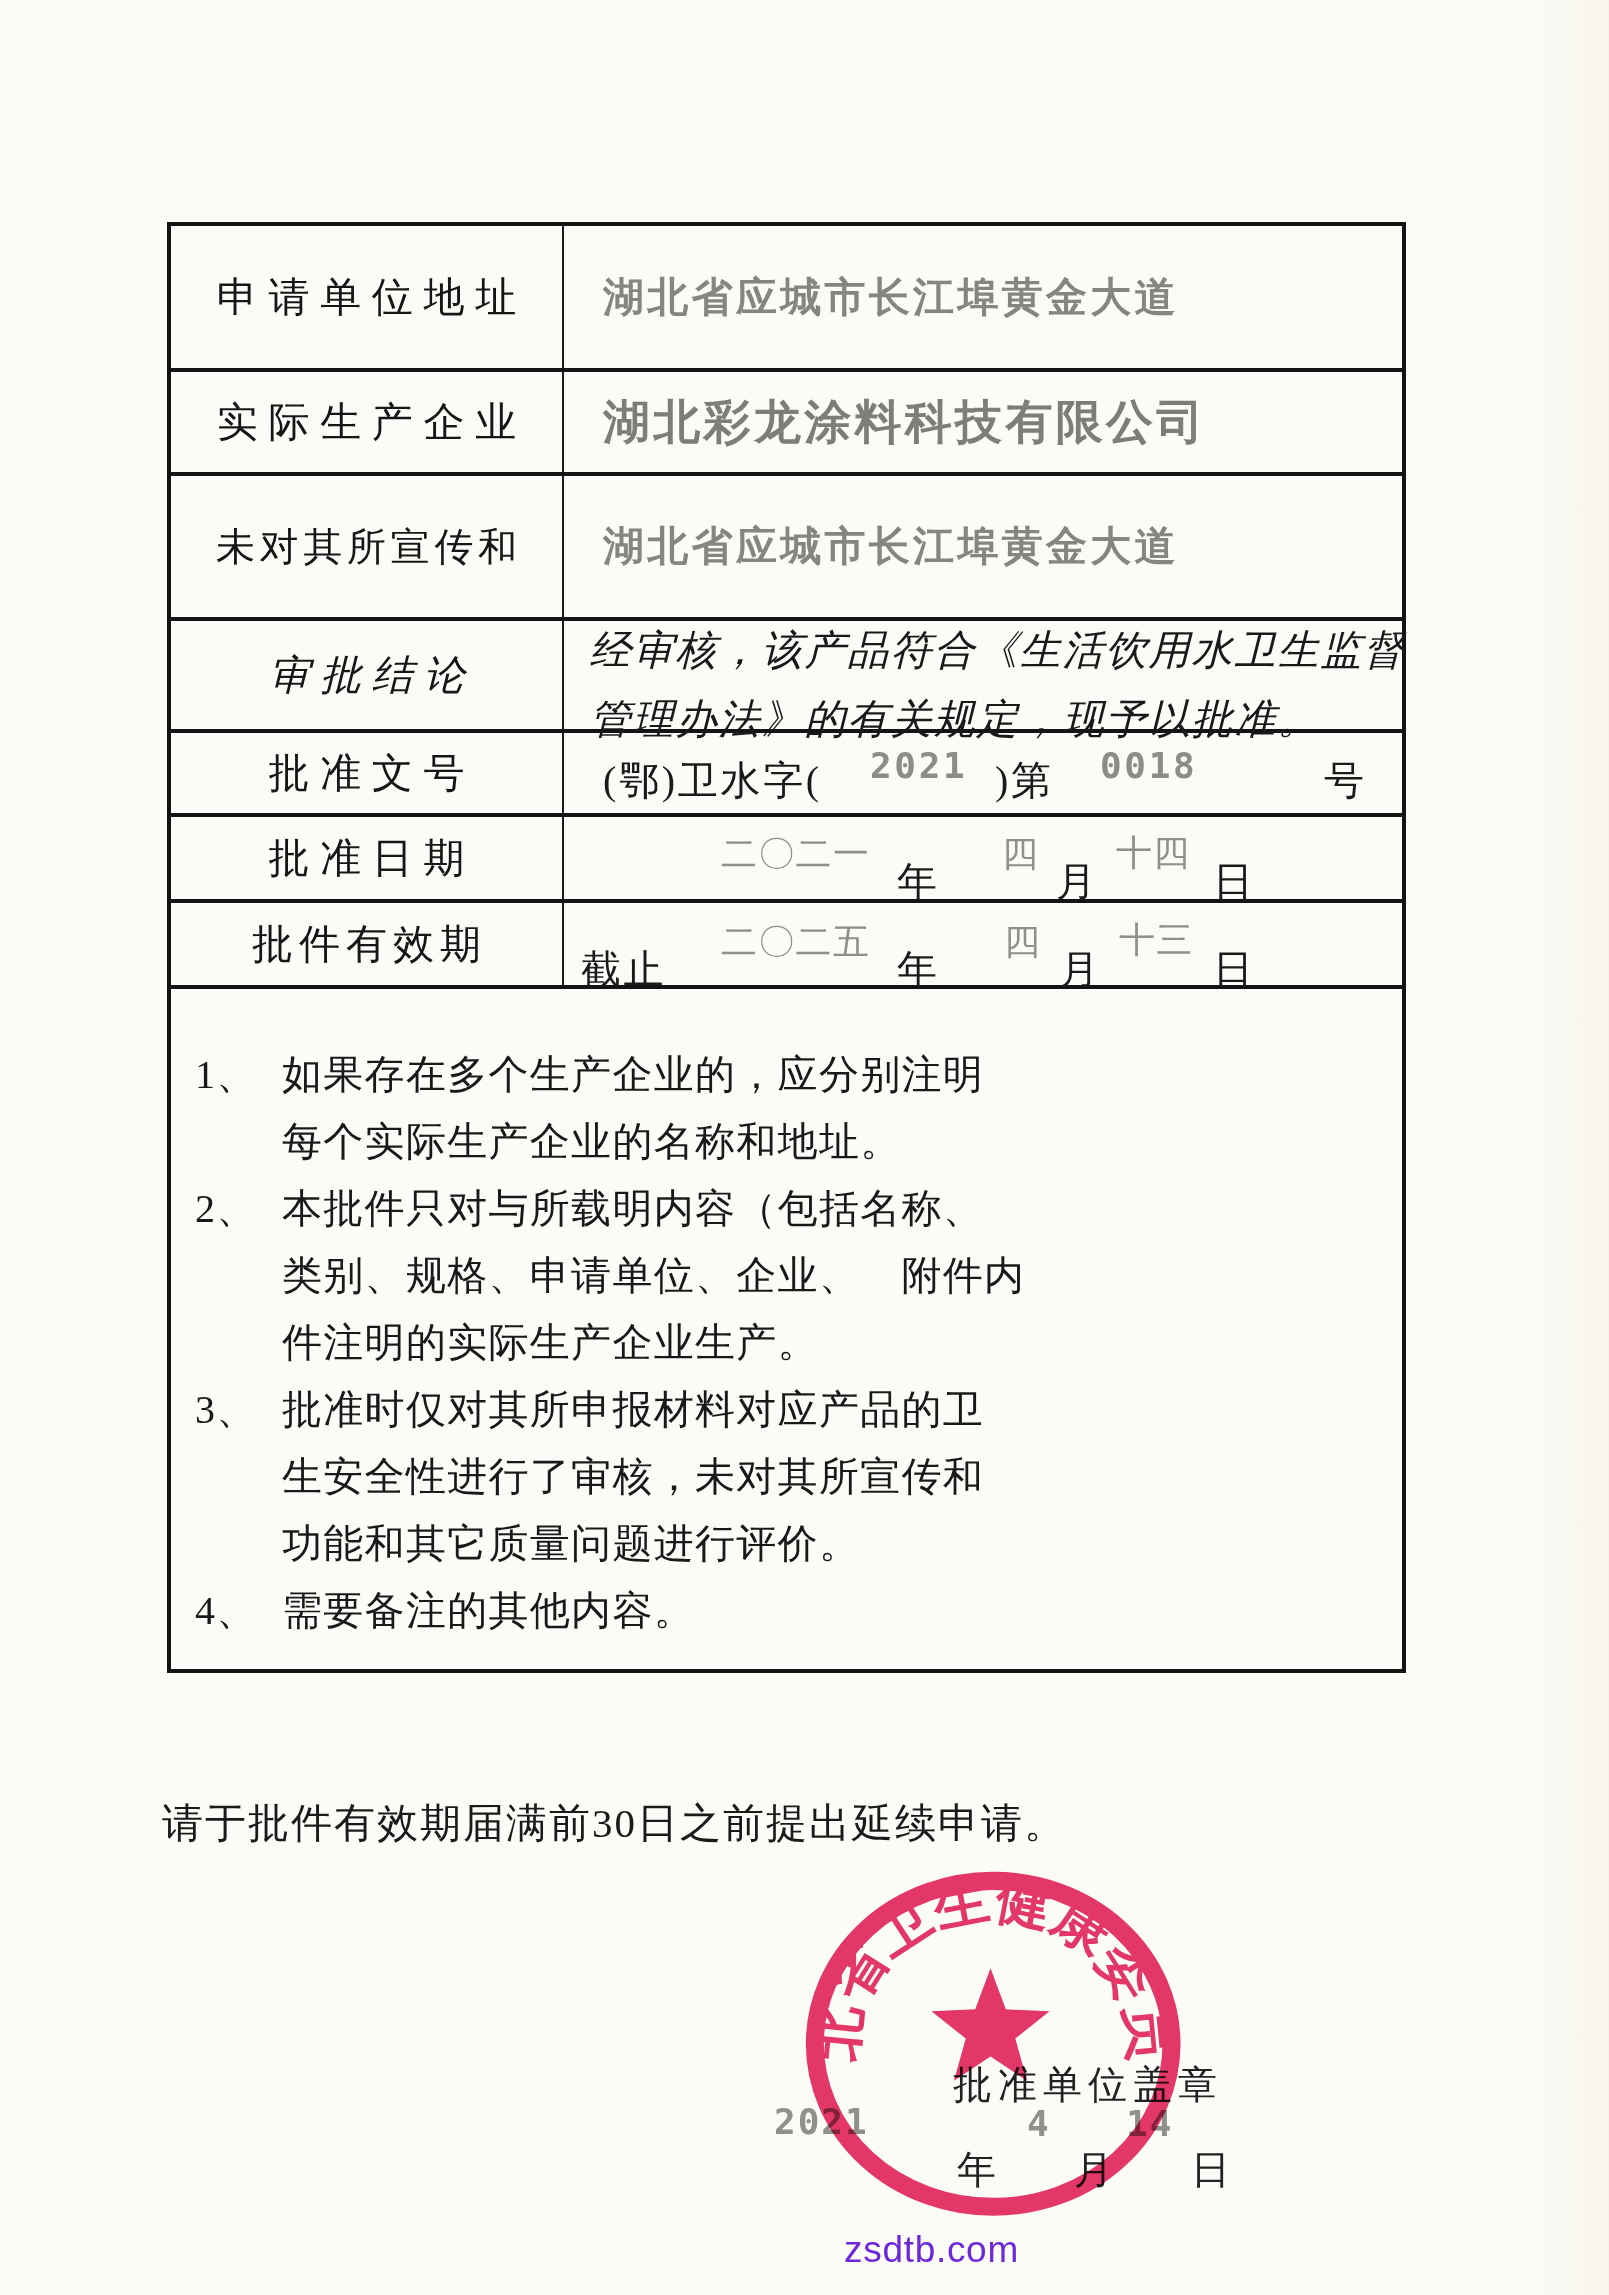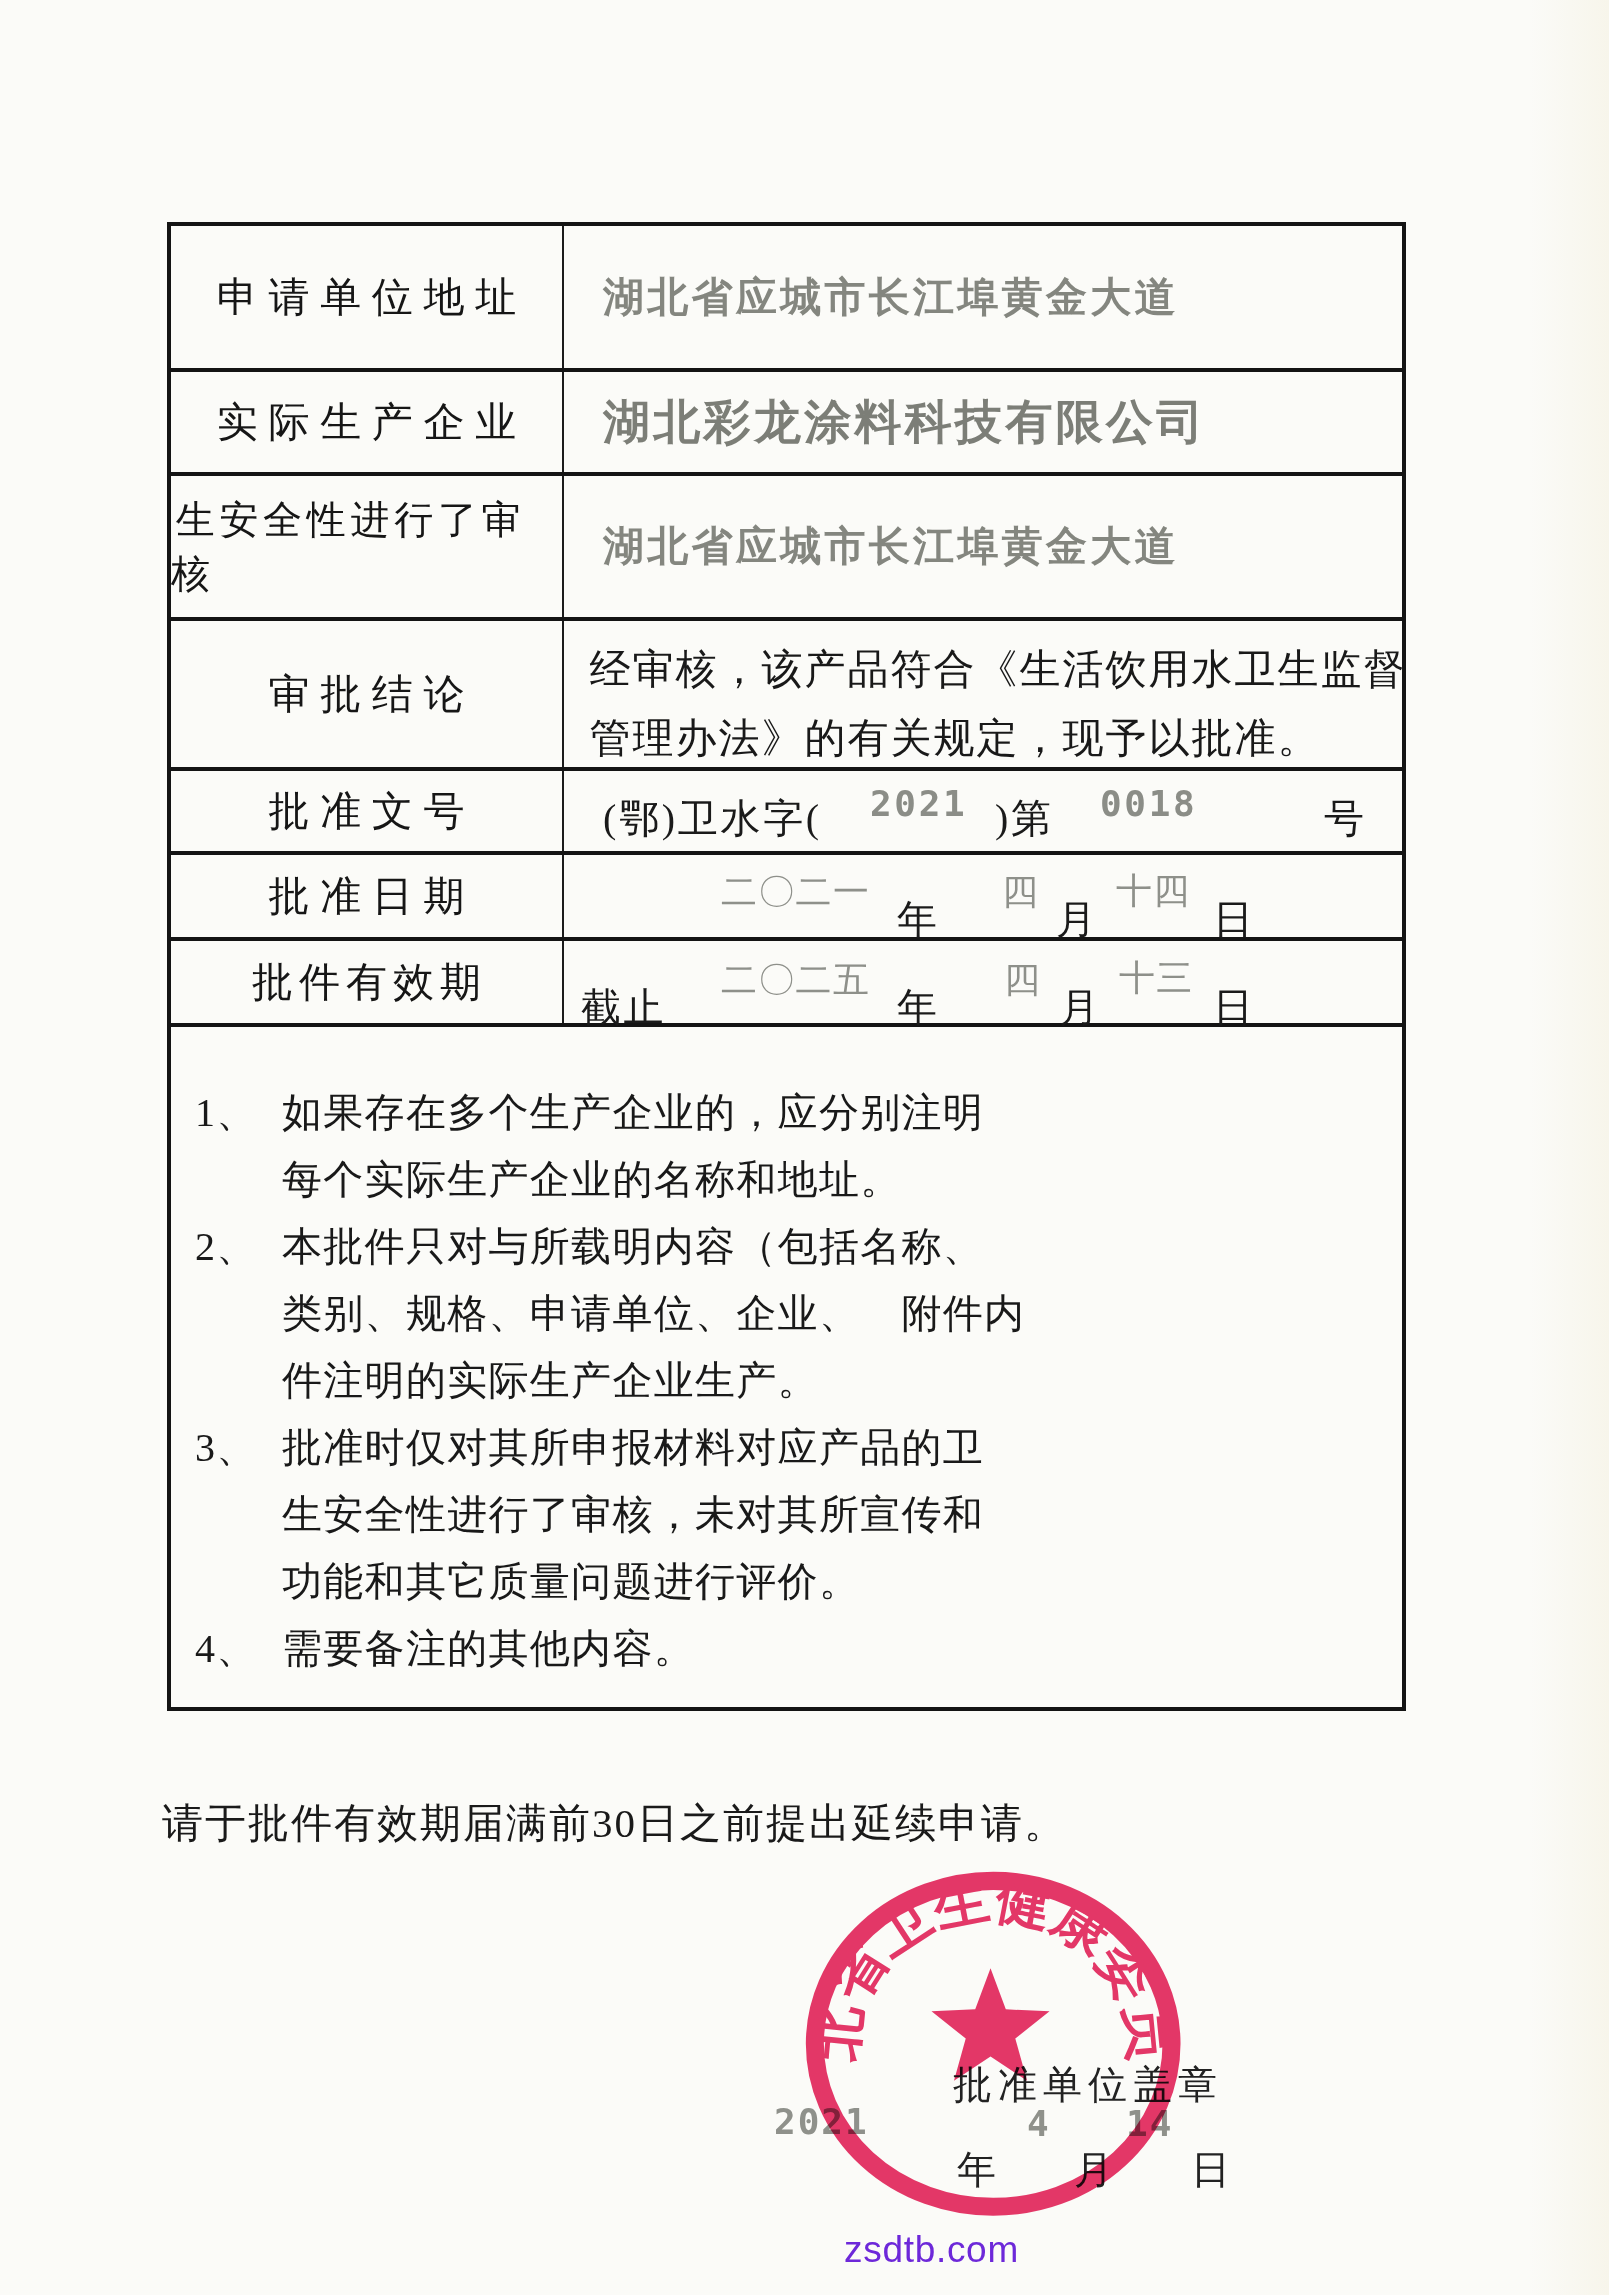--- a/index.html
+++ b/index.html
@@ -30,21 +30,21 @@
   .trow:last-child{border-bottom:none;}
   .lcell{
     width:393px;flex:0 0 393px;box-sizing:border-box;
     border-right:2.7px solid #1b1b1b;
     display:flex;align-items:center;justify-content:center;
     font-size:41px;letter-spacing:10.7px;text-indent:10.7px;
     color:#161616;
   }
   .vcell{flex:1 1 auto;position:relative;box-sizing:border-box;
     display:flex;align-items:center;font-size:41px;}
-  .r1{height:146px;} .r2{height:104px;} .r3{height:145px;} .r4{height:150px;}
+  .r1{height:146px;} .r2{height:104px;} .r3{height:145px;} .r4{height:112px;font-style:italic;}
   .r5{height:84px;} .r6{height:86px;} .r7{height:86px;} .r8{height:680px;}
 
   .typedval{
     font-family:"DejaVu Sans","Liberation Sans",sans-serif;
     font-weight:700;color:#84867f;letter-spacing:3.3px;
     padding-left:39px;font-size:41px;
   }
   .r2 .typedval{font-size:47px;color:#7c7e77;}
   .r3 .lcell{font-size:39px;letter-spacing:4.7px;text-indent:4.7px;}
   .r7 .lcell{letter-spacing:6px;text-indent:6px;}
@@ -107,21 +107,21 @@
     </div>
 
     <div class="trow r2">
       <div class="lcell">实际生产企业</div>
       <div class="vcell">
         <span class="typedval">湖北彩龙涂料科技有限公司</span>
       </div>
     </div>
 
     <div class="trow r3">
-      <div class="lcell">生安全性进行了审核</div>
+      <div class="lcell">未对其所宣传和</div>
       <div class="vcell">
         <span class="typedval">湖北省应城市长江埠黄金大道</span>
       </div>
     </div>
 
     <div class="trow r4">
       <div class="lcell">审批结论</div>
       <div class="vcell">
         <span class="conclusion">
           <div>经审核，该产品符合《生活饮用水卫生监督</div>

